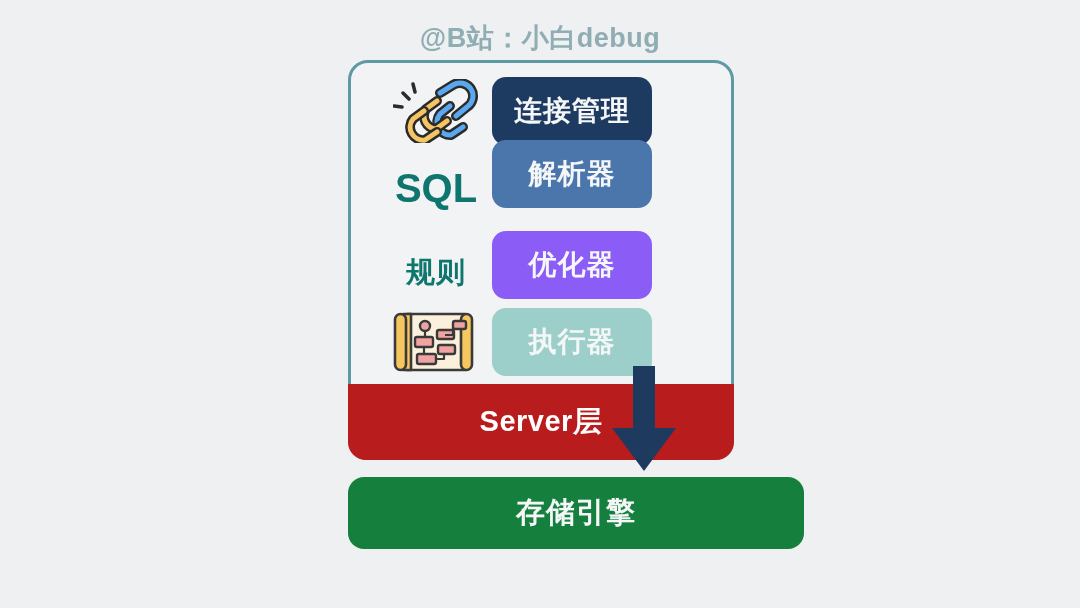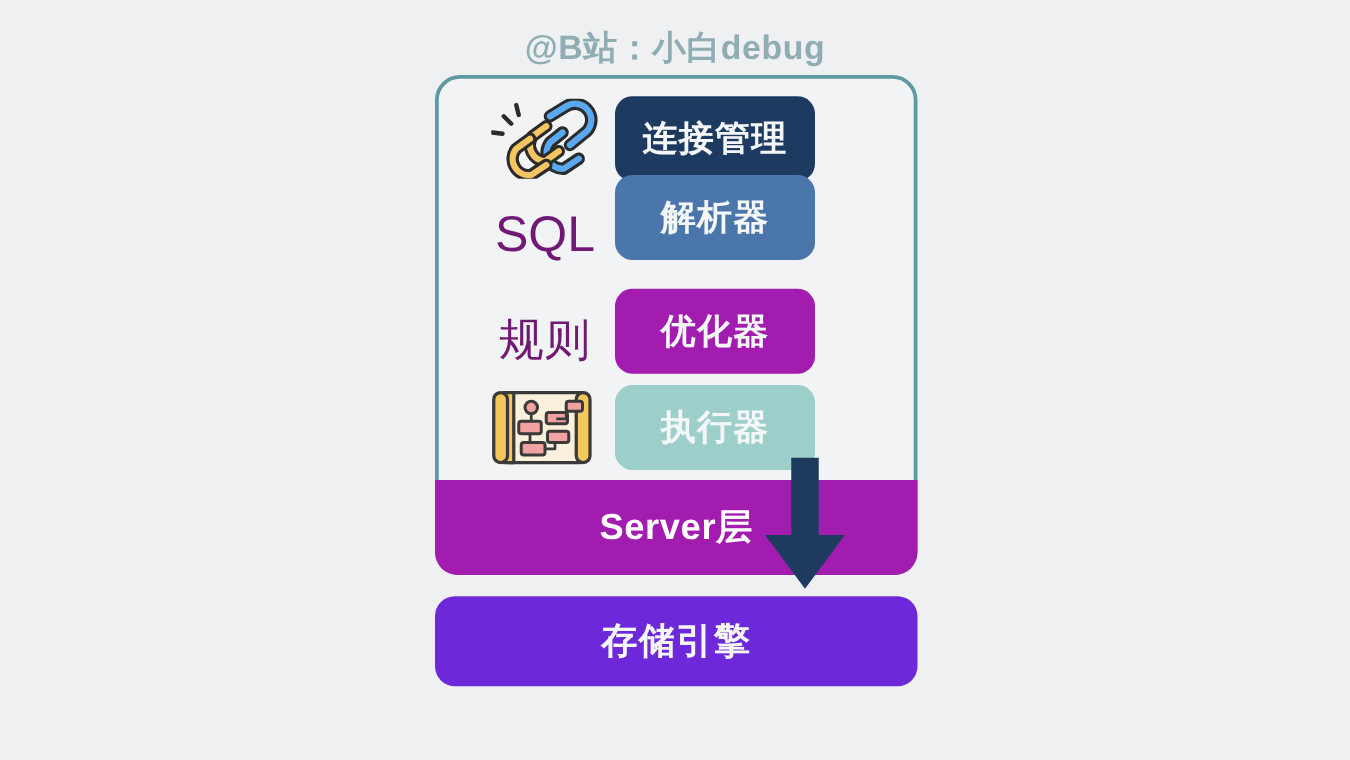--- a/index.html
+++ b/index.html
@@ -67,74 +67,74 @@
     align-items: center;
     justify-content: center;
   }
   .left-cell.c0 { top: 6px; }
   .left-cell.c1 { top: 83px; }
   .left-cell.c2 { top: 160px; }
   .left-cell.c3 { top: 237px; }
 
   .side-text {
     font-size: 40px;
-    font-weight: normal;
-    color: #701a75;
+    font-weight: bold;
+    color: #0f766e;
     letter-spacing: 0px;
     line-height: 1;
   }
-  .side-text.cjk { font-size: 36px; letter-spacing: 1px; margin-top: 14px; }
+  .side-text.cjk { font-size: 29px; letter-spacing: 1px; margin-top: 14px; }
 
   
   .stage {
     position: absolute;
     left: 492px;
     width: 160px;
     height: 68px;
     border-radius: 14px;
     display: flex;
     align-items: center;
     justify-content: center;
     color: #f4f6f8;
     font-size: 28px;
     font-weight: bold;
     letter-spacing: 1px;
   }
   .stage.s0 { top: 77px;  background: #1d3a60; }
   .stage.s1 { top: 140px; background: #4a76ab; }
-  .stage.s2 { top: 231px; background: #a21caf; }
+  .stage.s2 { top: 231px; background: #8b5cf6; }
   .stage.s3 { top: 308px; background: #9ccfc9; text-align: center; }
 
   
   .server-bar {
     position: absolute;
     left: 348px;
     top: 384px;
     width: 386px;
     height: 76px;
-    background: #a21caf;
+    background: #b91c1c;
     border-radius: 0 0 18px 18px;
     display: flex;
     align-items: center;
     justify-content: center;
     color: #ffffff;
     font-size: 29px;
     font-weight: bold;
     letter-spacing: 0.5px;
     box-sizing: border-box;
   }
 
   
   .storage-bar {
     position: absolute;
     left: 348px;
     top: 477px;
-    width: 386px;
+    width: 456px;
     height: 72px;
-    background: #6d28d9;
+    background: #15803d;
     border-radius: 16px;
     display: flex;
     align-items: center;
     justify-content: center;
     color: #f4f6f8;
     font-size: 29px;
     font-weight: bold;
     letter-spacing: 1px;
   }
 

